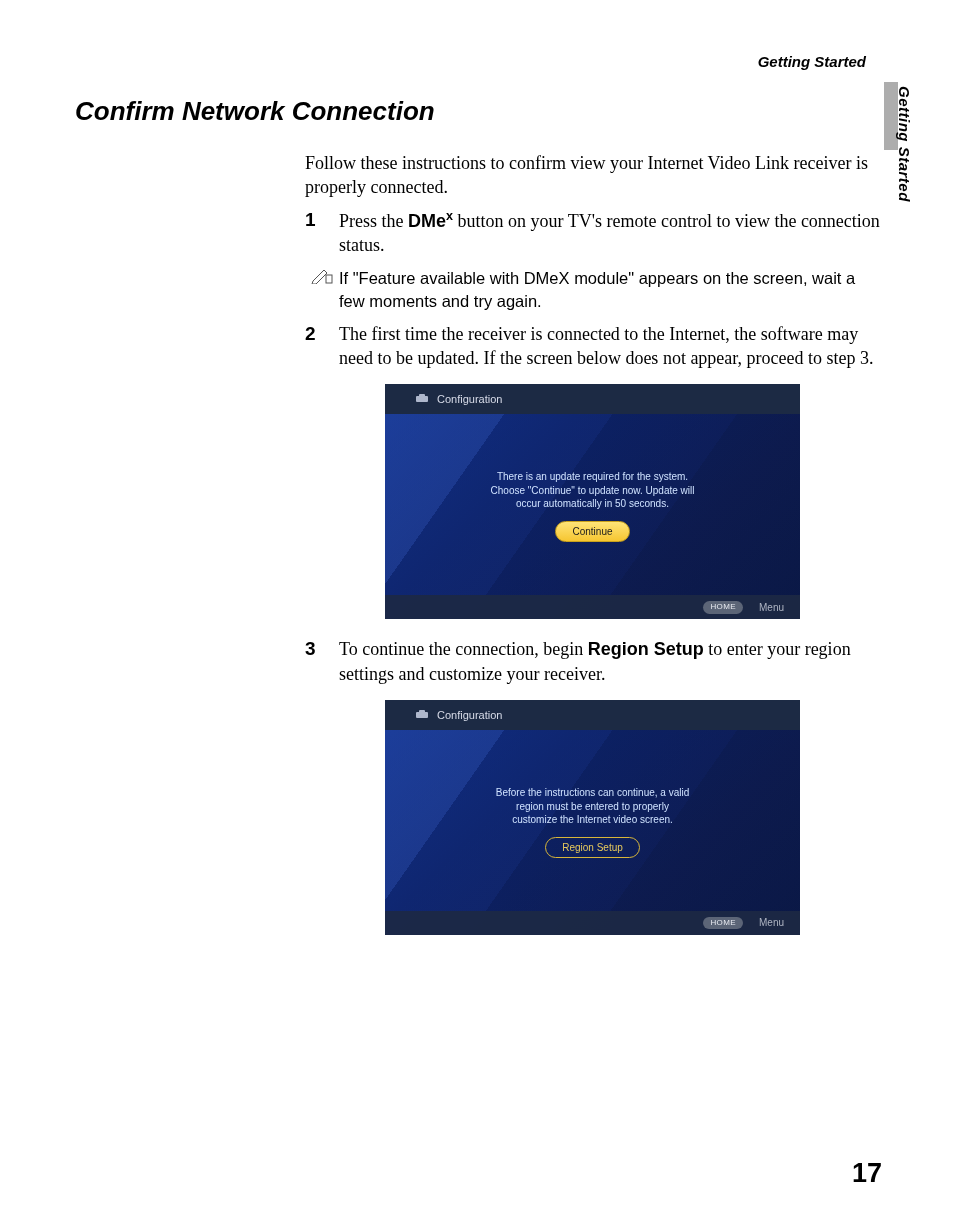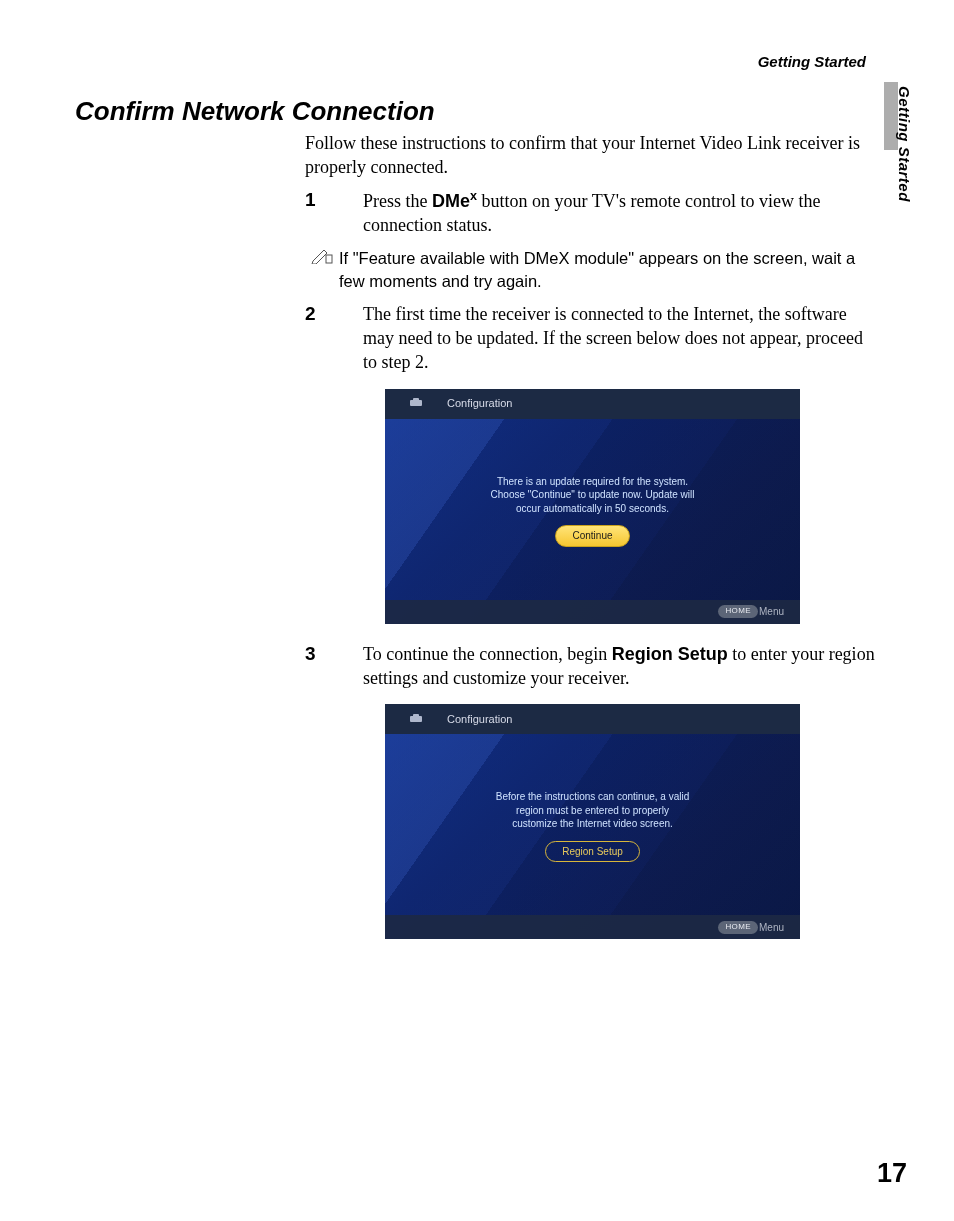--- a/index.html
+++ b/index.html
@@ -46,21 +46,21 @@
     font-style: italic;
     font-size: 15px;
     letter-spacing: 0.5px;
   }
   .section-title {
     font-family: Arial, Helvetica, sans-serif;
     font-weight: bold;
     font-style: italic;
     font-size: 26px;
     margin-top: 44px;
-    margin-bottom: 2px;
+    margin-bottom: 22px;
   }
   .body-col {
     margin-left: 230px;
     width: 575px;
   }
   .intro {
     margin-bottom: 8px;
   }
   .step {
     display: flex;
@@ -70,21 +70,21 @@
     width: 34px;
     flex: 0 0 34px;
     font-family: Arial, Helvetica, sans-serif;
     font-weight: bold;
     font-size: 19px;
     line-height: 1.3;
   }
   .step-body {
     flex: 1;
   }
-  .step-body p { margin-bottom: 4px; margin-left: 24px; }
+  .step-body p { margin-bottom: 4px; }
   .dmex-sup { font-weight: bold; }
   .dmex-sup sup { font-size: 0.7em; }
   .note-row {
     display: flex;
     align-items: flex-start;
     font-family: Arial, Helvetica, sans-serif;
     font-size: 16.5px;
     margin: 6px 0 10px 0;
   }
   .note-icon {
@@ -119,22 +119,22 @@
     color: #cdd6ff;
     font-family: Arial, Helvetica, sans-serif;
     font-size: 10px;
     overflow: hidden;
   }
   .tv-header {
     height: 30px;
     background: #1c2a44;
     display: flex;
     align-items: center;
-    padding-left: 24px;
-    gap: 24px;
+    padding-left: 30px;
+    gap: 8px;
     font-size: 11px;
     color: #d7dbe8;
   }
   .tv-mid {
     position: absolute;
     top: 0; left: 0; right: 0; bottom: 0;
     display: flex;
     flex-direction: column;
     align-items: center;
     justify-content: center;
@@ -166,21 +166,21 @@
   }
   .tv-footer {
     position: absolute;
     bottom: 0; left: 0; right: 0;
     height: 24px;
     background: rgba(30,42,68,0.85);
     display: flex;
     justify-content: flex-end;
     align-items: center;
     padding-right: 16px;
-    gap: 1px;
+    gap: 16px;
     font-size: 10px;
     color: #aeb4c2;
   }
   .home-pill {
     background: #5c6577;
     color: #e8eaf0;
     font-size: 8px;
     padding: 1px 7px;
     border-radius: 8px;
     letter-spacing: 0.4px;
@@ -195,40 +195,40 @@
         rgba(30,60,170,0.25) 22%,
         rgba(30,60,170,0.25) 42%,
         rgba(18,40,130,0.2) 42%,
         rgba(18,40,130,0.2) 65%,
         rgba(12,30,100,0.15) 65%,
         rgba(12,30,100,0.15) 100%);
   }
   .page-num {
     position: absolute;
     bottom: 30px;
-    right: 47px;
+    right: 72px;
     font-family: Arial, Helvetica, sans-serif;
     font-weight: bold;
     font-size: 27px;
   }
 </style>
 </head>
 <body>
 
 <div class="page">
 
   <div class="running-head">Getting Started</div>
   <div class="side-tab"></div>
   <div class="side-label">Getting Started</div>
 
   <h2 class="section-title">Confirm Network Connection</h2>
 
   <div class="body-col">
 
-    <p class="intro">Follow these instructions to confirm that your Internet Video Link receiver is properly connected.</p>
+    <p class="intro">Follow these instructions to confirm view your Internet Video Link receiver is properly connected.</p>
 
     <div class="step">
       <div class="step-num">1</div>
       <div class="step-body">
         <p>
           <span>Press the </span><span class="dmex-sup bold-sans"><span>DMe</span><sup>x</sup></span><span> button on your TV's remote control to view the connection status.</span>
         </p>
       </div>
     </div>
 
@@ -239,21 +239,21 @@
           <path d="M13 2 L16 5" stroke="#555" stroke-width="1"></path>
           <rect x="15" y="7" width="6" height="8" fill="none" stroke="#555" stroke-width="1"></rect>
         </svg>
       </div>
       <div class="note-text">If "Feature available with DMeX module" appears on the screen, wait a few moments and try again.</div>
     </div>
 
     <div class="step">
       <div class="step-num">2</div>
       <div class="step-body">
-        <p>The first time the receiver is connected to the Internet, the software may need to be updated. If the screen below does not appear, proceed to step 2.</p>
+        <p>The first time the receiver is connected to the Internet, the software may need to be updated. If the screen below does not appear, proceed to step 3.</p>
       </div>
     </div>
 
     <div class="tv-shot">
       <div class="tv-header">
         <span>
           <svg width="14" height="10" viewBox="0 0 14 10">
               <rect x="1" y="3" width="12" height="6" rx="1" fill="#aeb7cc"></rect>
               <rect x="4" y="1" width="6" height="3" rx="1" fill="#aeb7cc"></rect>
             </svg>

